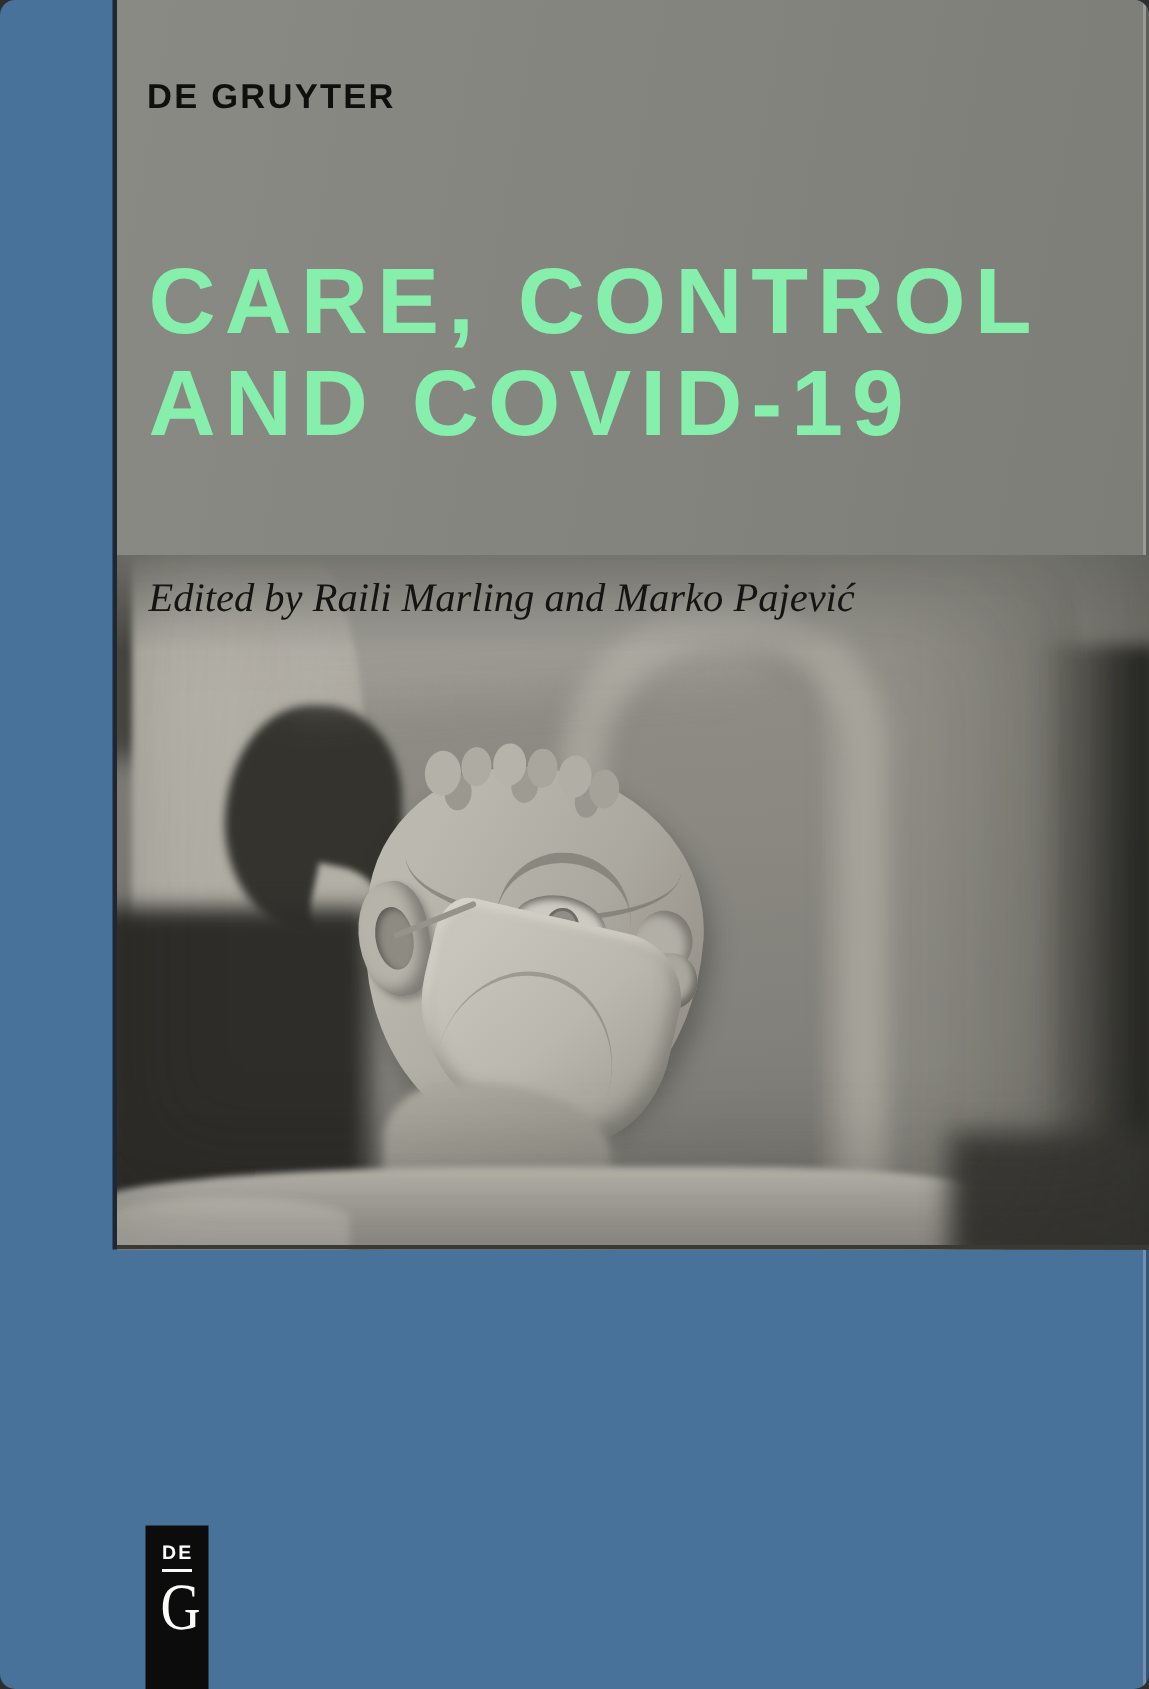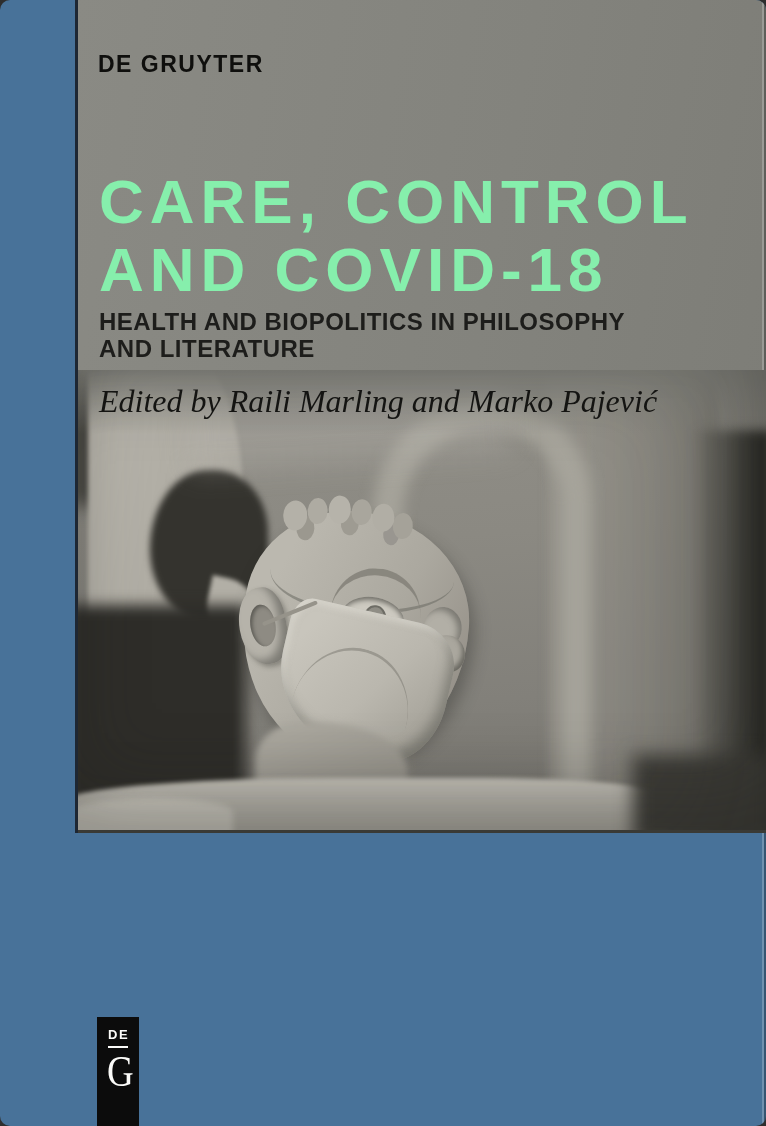--- a/index.html
+++ b/index.html
@@ -53,21 +53,21 @@
   .subtitle {
     position:absolute; left:99px; top:308px; width:620px;
     font-size:24px; line-height:27px; font-weight:bold;
     letter-spacing:0.5px; color:#1d1d1b;
   }
   .subtitle .line { display:block; white-space:nowrap; }
 
   .editors {
     position:absolute; left:99px; top:383px; width:650px;
     font-family:"Liberation Serif", serif; font-style:italic;
-    font-size:32px; color:#141412; white-space:nowrap; z-index:5;
+    font-size:27px; color:#141412; white-space:nowrap; z-index:5;
   }
 
   
   .photo {
     position:absolute; left:78px; top:370px; width:688px; height:463px;
     overflow:hidden; z-index:1;
   }
   .photo > div { position:absolute; }
   .ph-base {
     inset:0;
@@ -262,27 +262,23 @@
 
 <div class="cover">
 
   <div class="gray-panel"></div>
   <div class="spine-line"></div>
 
   <div class="publisher">DE GRUYTER</div>
 
   <h1 class="title">
       <span class="line">CARE, CONTROL</span>
-      <span class="line">AND COVID-18</span>
+      <span class="line">AND COVID-19</span>
     </h1>
 
-  <div class="subtitle">
-      <span class="line">HEALTH AND BIOPOLITICS IN PHILOSOPHY</span>
-      <span class="line">AND LITERATURE</span>
-    </div>
 
   <div class="editors">Edited by Raili Marling and Marko Pajević</div>
 
   <div class="photo" title="Stone carving of a grotesque head wearing a face mask on a Gothic church column">
     <div class="ph-base"></div>
     <div class="ph-right-band"></div>
     <div class="ph-arch"></div>
     <div class="ph-right-dark"></div>
     <div class="ph-topleft-dark"></div>
     <div class="ph-pillar"></div>

